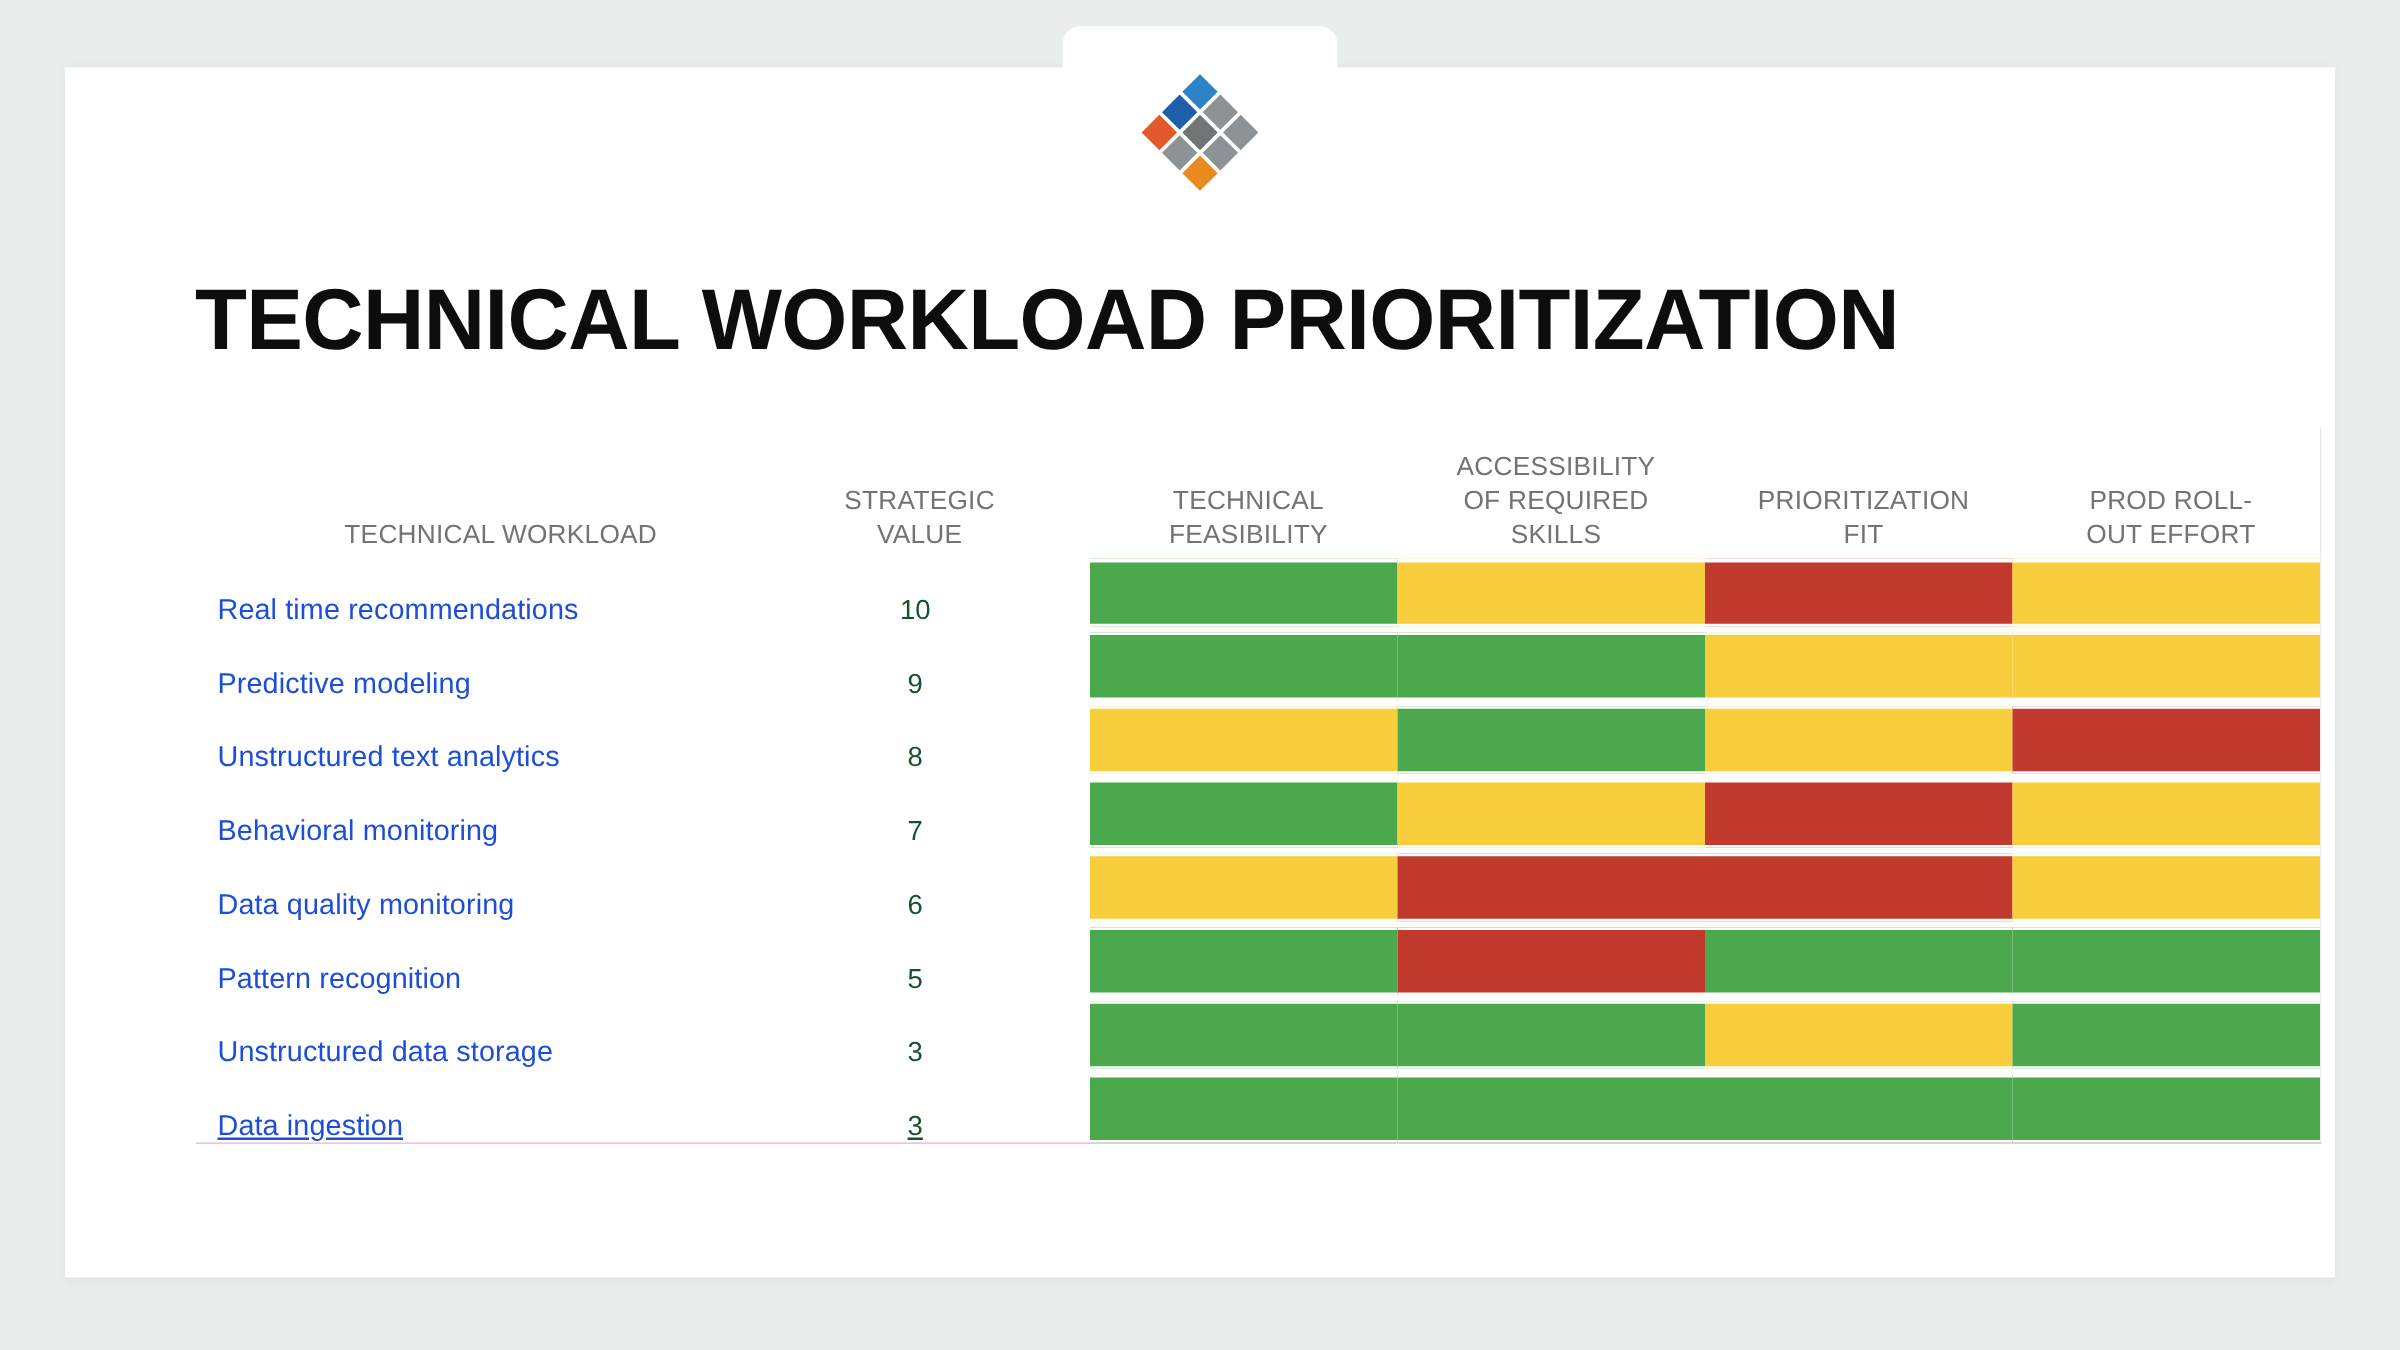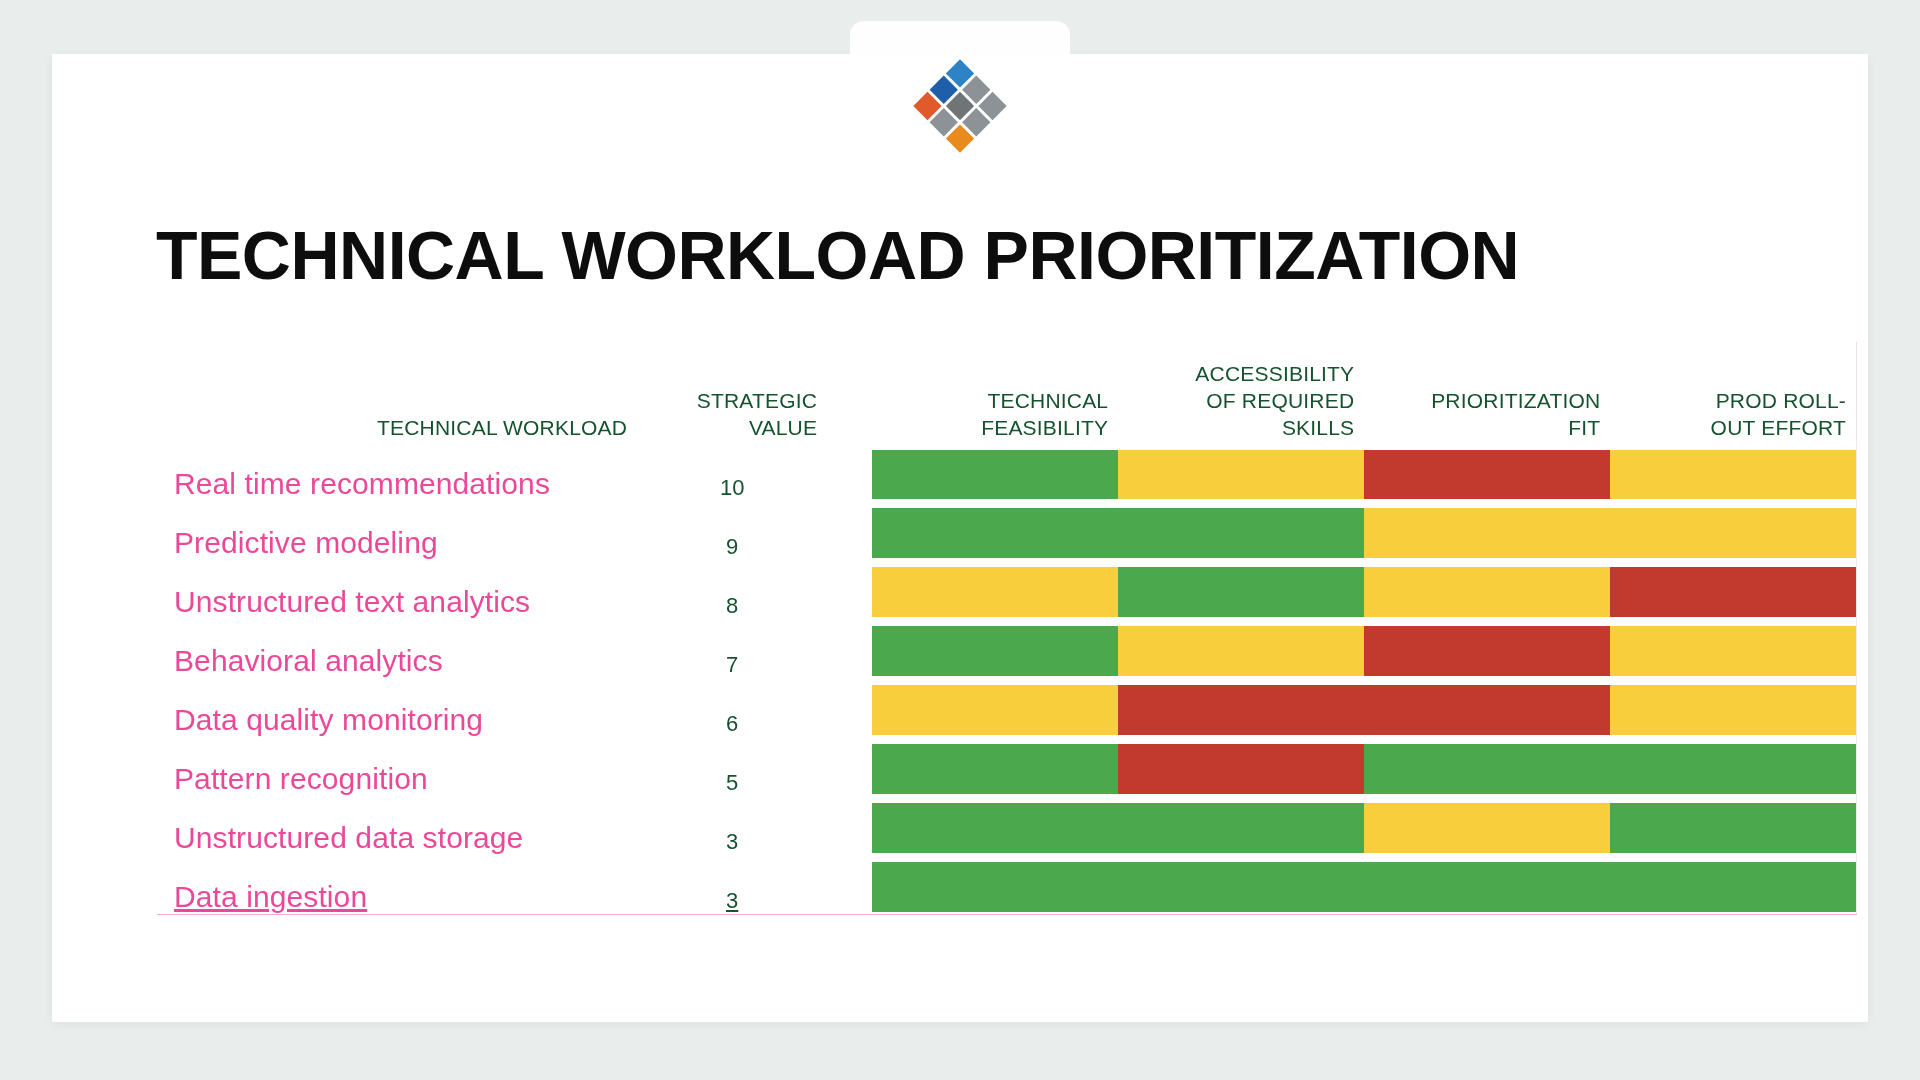--- a/index.html
+++ b/index.html
@@ -111,22 +111,22 @@
     padding: 0;
     vertical-align: bottom;
     border: 0;
   }
 
   
   thead th {
     height: 100px;
     font-size: 21px;
     font-weight: 400;
-    color: #14532d;
-    text-align: right;
+    color: #737373;
+    text-align: center;
     letter-spacing: 0.2px;
     line-height: 1.28;
     padding: 0 0 14px 0;
     vertical-align: bottom;
     border-left: 1px solid #e4e6e6;
     border-top: 1px solid #e4e6e6;
     border-bottom: 1px solid #eceeee;
   }
   thead th .pad { display:block; padding-left: 17px; padding-right: 10px; }
   thead th.last { border-right: 1px solid #e4e6e6; }
@@ -136,22 +136,22 @@
   tbody td {
     height: 59px;
     border-left: 1px solid #e9ebeb;
     border-bottom: 1px solid #edefef;
     vertical-align: middle;
   }
   tbody tr:last-child td { border-bottom: 1px solid #f9a8d4; text-decoration: underline; }
   tbody td.last { border-right: 1px solid #e9ebeb; }
 
   td.workload {
-    font-size: 30px;
-    color: #ec4899;
+    font-size: 23px;
+    color: #1d4ed8;
     padding-left: 17px;
     letter-spacing: 0.1px;
     white-space: nowrap;
   }
   td.value {
     font-size: 22px;
     color: #14532d;
     text-align: center;
   }
   td.gapcol { }
@@ -284,21 +284,21 @@
               <span class="swatch" style="background: rgb(75, 168, 76);"></span>
             </td>
             <td class="rating">
               <span class="swatch" style="background: rgb(248, 206, 61);"></span>
             </td>
             <td class="rating last">
               <span class="swatch" style="background: rgb(193, 58, 45);"></span>
             </td>
           </tr>
           <tr>
-            <td class="workload">Behavioral analytics</td>
+            <td class="workload">Behavioral monitoring</td>
             <td class="value">7</td>
             <td class="gapcol"></td>
             <td class="rating">
               <span class="swatch" style="background: rgb(75, 168, 76);"></span>
             </td>
             <td class="rating">
               <span class="swatch" style="background: rgb(248, 206, 61);"></span>
             </td>
             <td class="rating">
               <span class="swatch" style="background: rgb(193, 58, 45);"></span>

